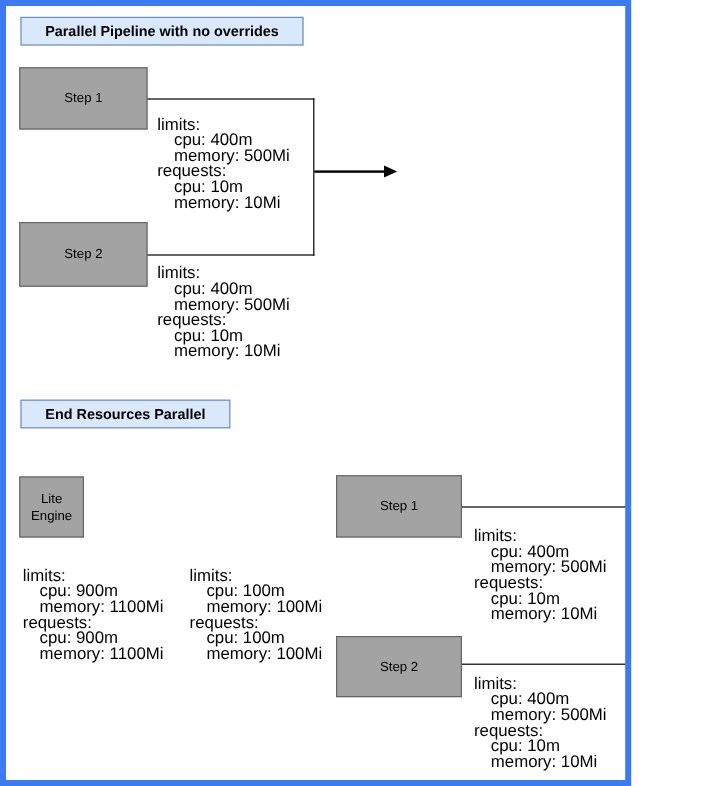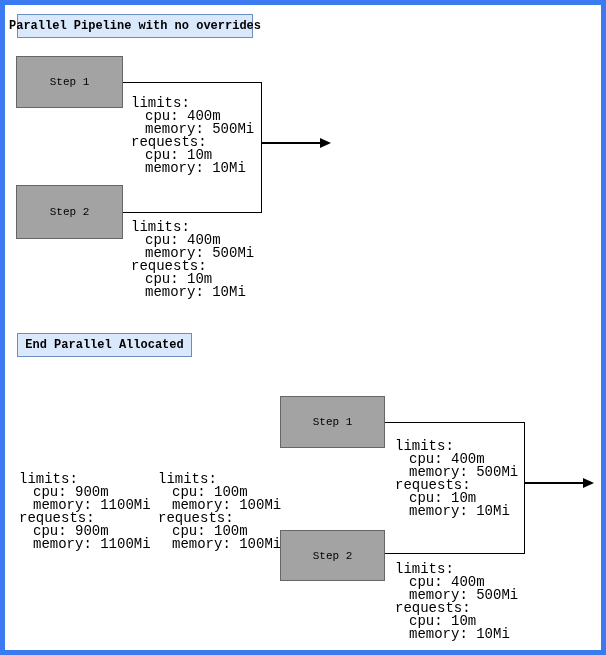--- a/index.html
+++ b/index.html
@@ -8,25 +8,24 @@
     --header-border:#6c8ebf;
     --node-border:#666666;
     --connector:#000000;
     --bg:#ffffff;
   }
   *{margin:0;padding:0;box-sizing:border-box;}
   html,body{background:#ffffff;}
   body{font-family:"Liberation Sans","DejaVu Sans",sans-serif;}
   .canvas{
     position:relative;
-    width:606px;height:655px;
+    width:526px;height:655px;
     background:var(--bg);
     border:5px solid var(--frame);
     overflow:hidden;
-    font-family:Liberation Mono, monospace;
   }
   .header-box{
     position:absolute;
     background:var(--header-fill);
     border:1px solid var(--header-border);
     display:flex;align-items:center;justify-content:center;
     font-size:12px;font-weight:bold;color:#000;
     white-space:nowrap;
   }
   .node{
@@ -89,22 +88,26 @@
 
   <div class="res" style="left:126px;top:216px;">
     <div>limits:</div>
     <div class="ind">cpu: 400m</div>
     <div class="ind">memory: 500Mi</div>
     <div>requests:</div>
     <div class="ind">cpu: 10m</div>
     <div class="ind">memory: 10Mi</div>
   </div>
 
-  <div class="header-box" style="left:12px;top:328px;width:175px;height:24px;">End Parallel Allocated</div>
+  <div class="header-box" style="left:12px;top:328px;width:175px;height:24px;">End Resources Parallel</div>
 
+  <div class="node" style="left:11px;top:392px;width:54px;height:51px;">
+    <span>Lite</span>
+    <span>Engine</span>
+  </div>
 
 
   <div class="res" style="left:14px;top:468px;">
     <div>limits:</div>
     <div class="ind">cpu: 900m</div>
     <div class="ind">memory: 1100Mi</div>
     <div>requests:</div>
     <div class="ind">cpu: 900m</div>
     <div class="ind">memory: 1100Mi</div>
   </div>

